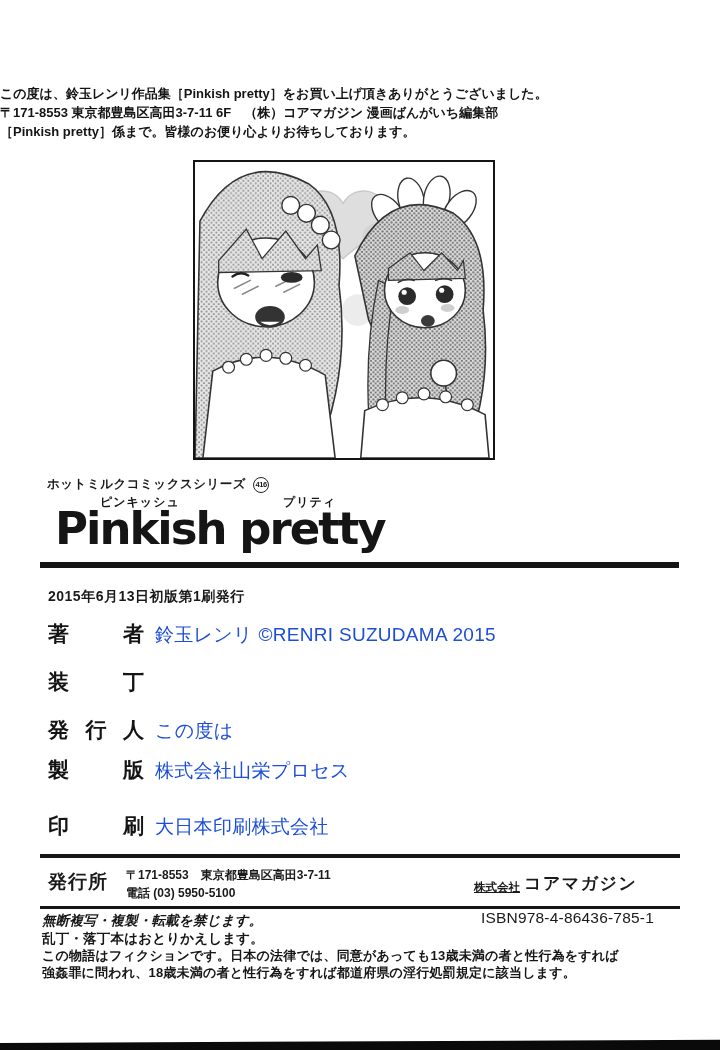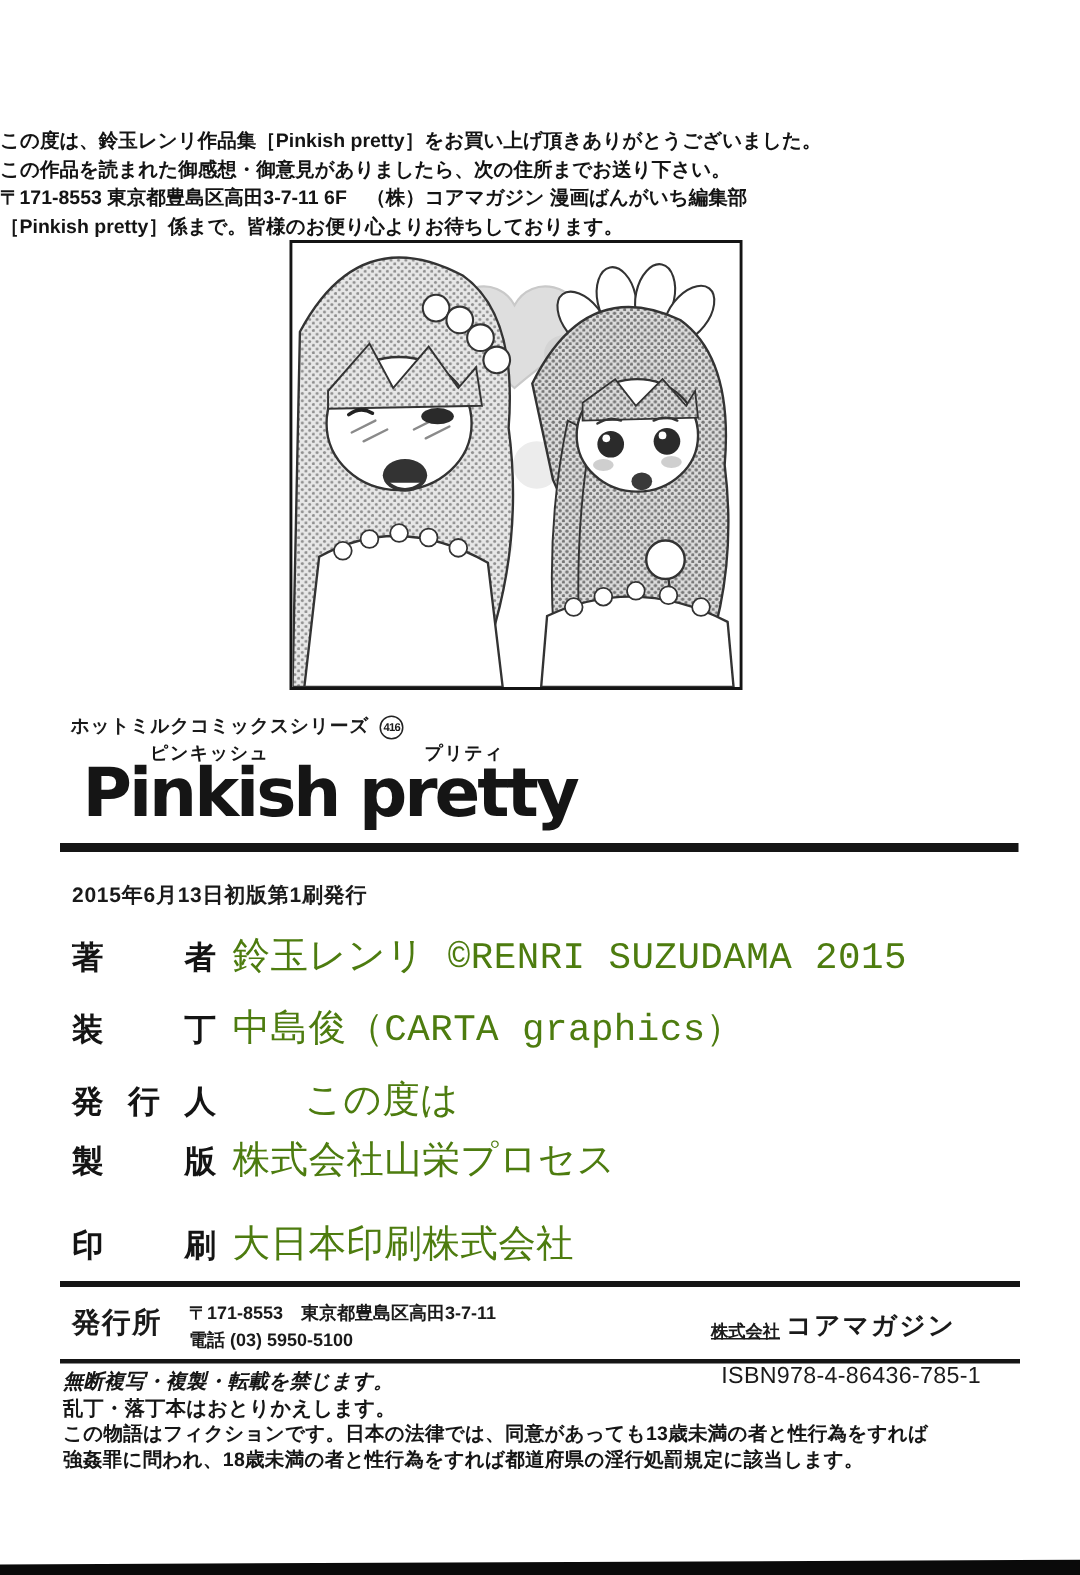--- a/index.html
+++ b/index.html
@@ -57,25 +57,25 @@
   
   .credit-row{left:48px;width:630px;display:flex;align-items:baseline;}
   .credit-label{
     width:96px;flex:0 0 96px;
     font-size:21px;font-weight:700;
     text-align:justify;text-align-last:justify;
     letter-spacing:0;color:#141414;
   }
   .credit-value{
     margin-left:11px;
-    font-family:Liberation Mono, monospace;
-    font-size:25px;font-weight:500;color:#4d7c0f;letter-spacing:.3px;
+    font-family:Liberation Sans, sans-serif;
+    font-size:19px;font-weight:500;color:#1d4ed8;letter-spacing:.3px;
     white-space:nowrap;
   }
-  .row-0{top:620px;} .row-1{top:668px;} .row-2{top:716px;gap:48px;} .row-3{top:756px;} .row-4{top:812px;}
+  .row-0{top:620px;} .row-1{top:668px;} .row-2{top:716px;} .row-3{top:756px;} .row-4{top:812px;}
 
   .rule1{left:40px;top:854px;width:640px;height:4px;background:#151515;}
   .rule2{left:40px;top:906px;width:640px;height:3px;background:#151515;}
 
   
   .pub-label{left:48px;top:869px;font-size:19px;font-weight:700;letter-spacing:1px;}
   .pub-addr1{left:126px;top:867px;font-size:12px;font-weight:600;}
   .pub-addr2{left:126px;top:885px;font-size:12px;font-weight:600;}
   .pub-co-prefix{left:474px;top:880px;font-size:11.5px;font-weight:600;text-decoration:underline;}
   .pub-co-name{left:524px;top:872px;font-size:17px;font-weight:700;letter-spacing:1.5px;}
@@ -92,21 +92,20 @@
   .scan-edge{
     left:-4px;top:1043px;width:730px;height:12px;background:#0a0a0a;
     transform:rotate(-0.25deg);transform-origin:left top;
   }
 </style>
 </head>
 <body>
 
 <div class="abs notice">
   <div>この度は、鈴玉レンリ作品集［Pinkish pretty］をお買い上げ頂きありがとうございました。</div>
-  <div>この作品を読まれた御感想・御意見がありましたら、次の住所までお送り下さい。</div>
   <div>〒171-8553 東京都豊島区高田3-7-11 6F　（株）コアマガジン 漫画ばんがいち編集部</div>
   <div>［Pinkish pretty］係まで。皆様のお便り心よりお待ちしております。</div>
 </div>
 
 <div class="abs illus-box">
   <svg viewBox="0 0 302 300" aria-hidden="true">
     <defs>
       <pattern id="tone" width="5" height="5" patternUnits="userSpaceOnUse">
         <rect width="5" height="5" fill="#e7e7e7"></rect>
         <circle cx="1.6" cy="1.6" r="1.05" fill="#909090"></circle>
@@ -200,21 +199,20 @@
 <div class="abs title-rule"></div>
 
 <div class="abs edition">2015年6月13日初版第1刷発行</div>
 
 <div class="abs credit-row row-0">
   <span class="credit-label">著 者</span>
   <span class="credit-value">鈴玉レンリ ©RENRI SUZUDAMA 2015</span>
 </div>
 <div class="abs credit-row row-1">
   <span class="credit-label">装 丁</span>
-  <span class="credit-value">中島俊（CARTA graphics）</span>
 </div>
 <div class="abs credit-row row-2">
   <span class="credit-label">発 行 人</span>
   <span class="credit-value">この度は</span>
 </div>
 <div class="abs credit-row row-3">
   <span class="credit-label">製 版</span>
   <span class="credit-value">株式会社山栄プロセス</span>
 </div>
 <div class="abs credit-row row-4">

